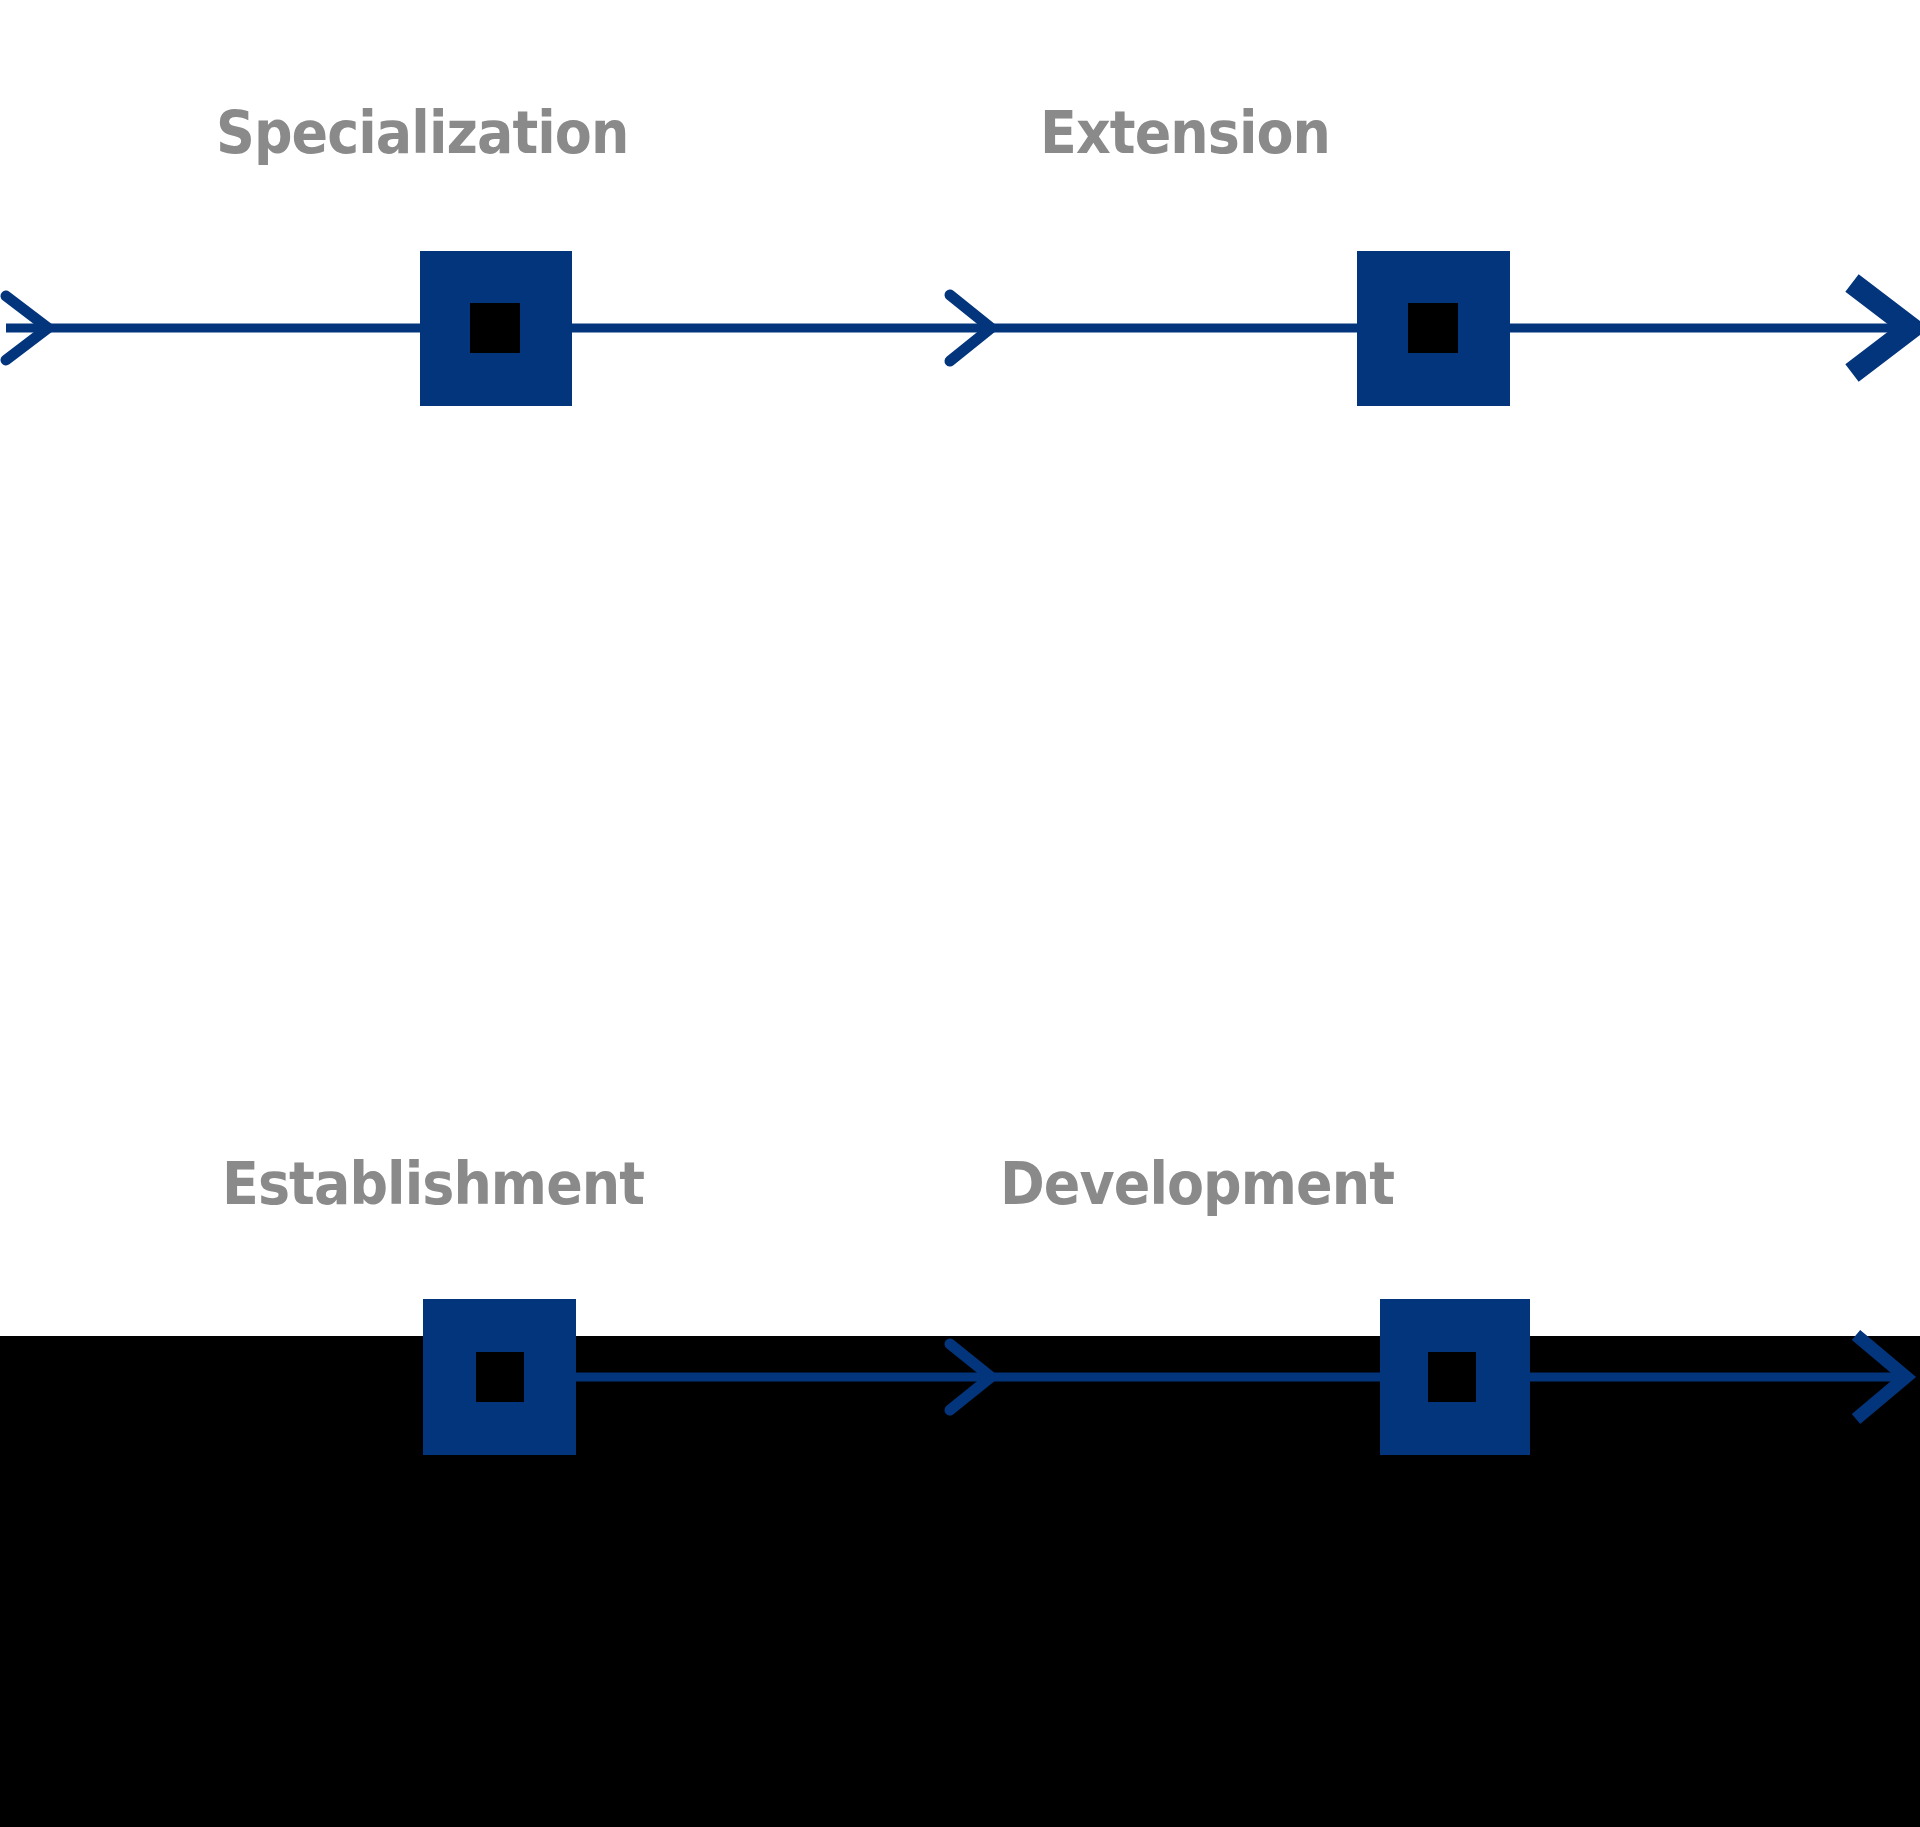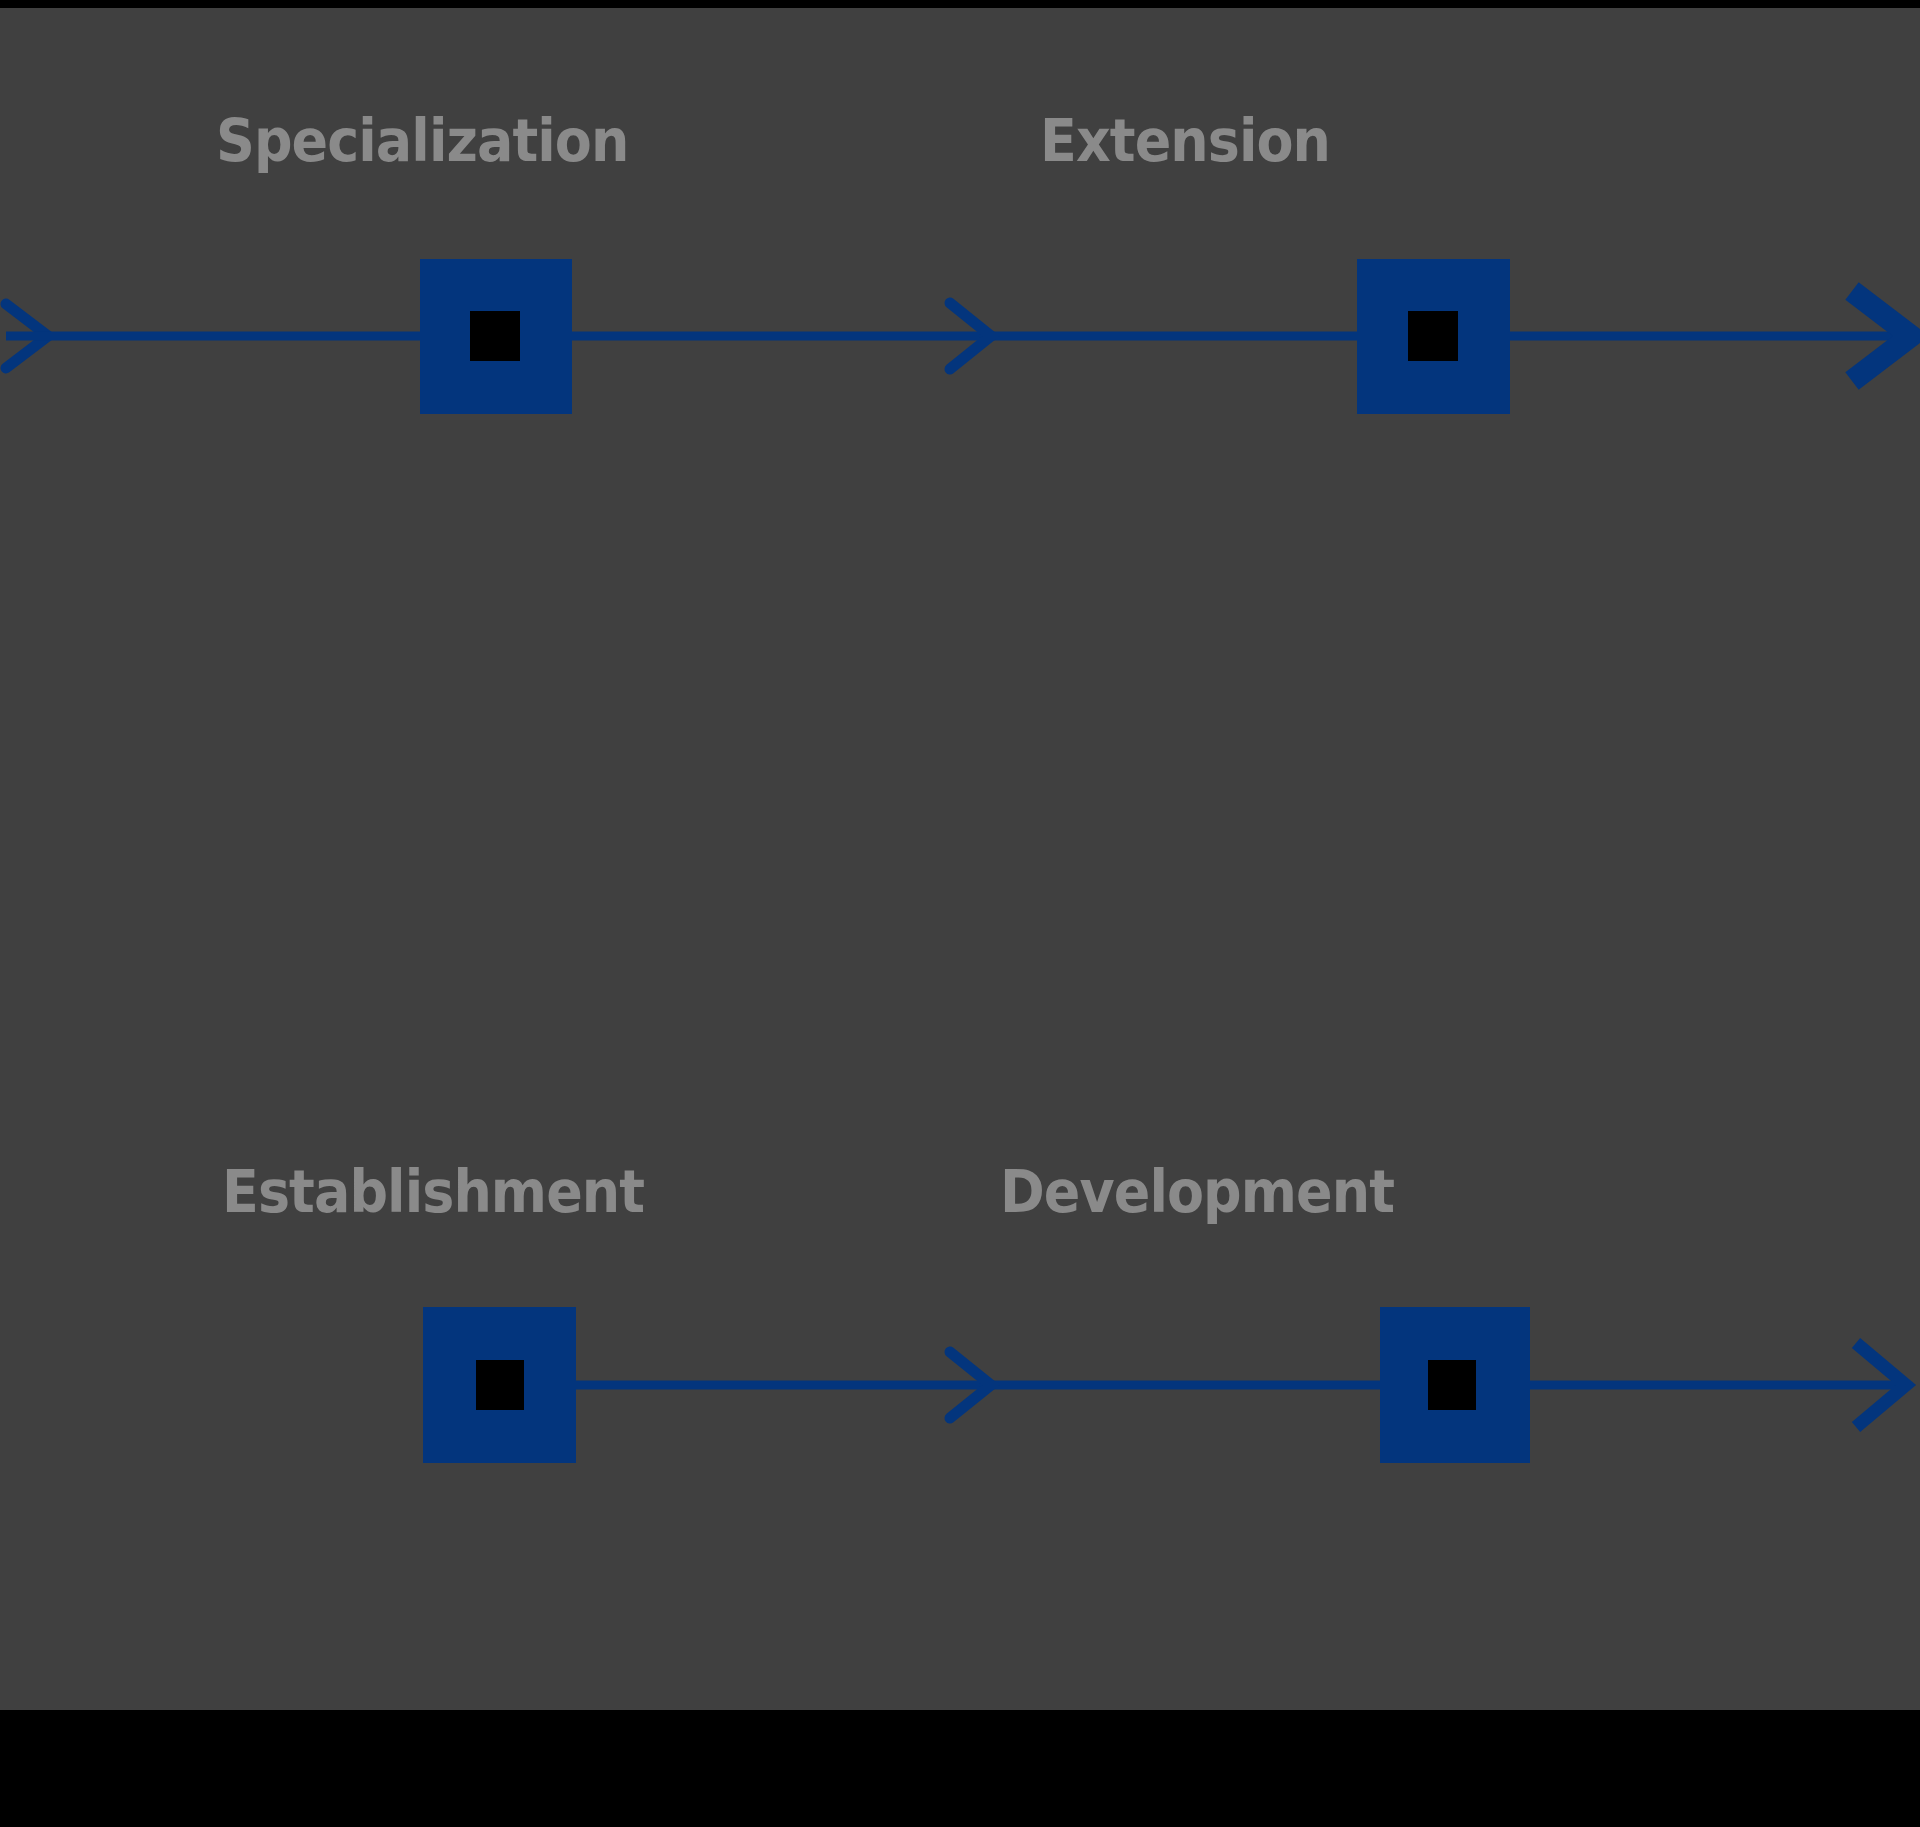--- a/index.html
+++ b/index.html
@@ -10,24 +10,24 @@
   body {
     width: 1920px;
     height: 1827px;
     position: relative;
     overflow: hidden;
     font-family: "DejaVu Sans", sans-serif;
   }
 
   #stage {
     position: absolute;
-    left: 0; top: 8px;
+    left: 0; top: 0;
     width: 1920px;
-    height: 1702px;
-    background: #404040;
+    height: 1336px;
+    background: #ffffff;
   }
 
   .svg-layer {
     position: absolute;
     left: 0; top: 0;
     width: 1920px;
     height: 1827px;
   }
 
   .label {

